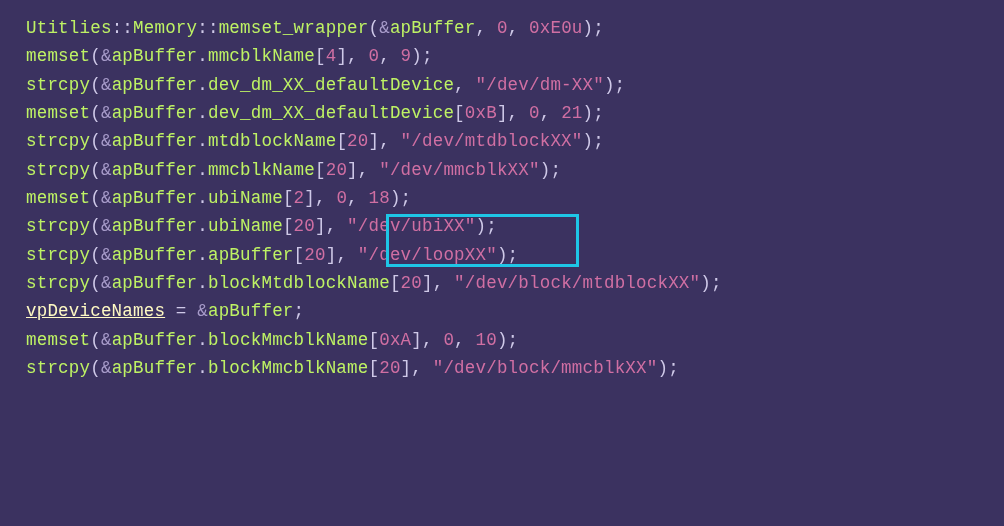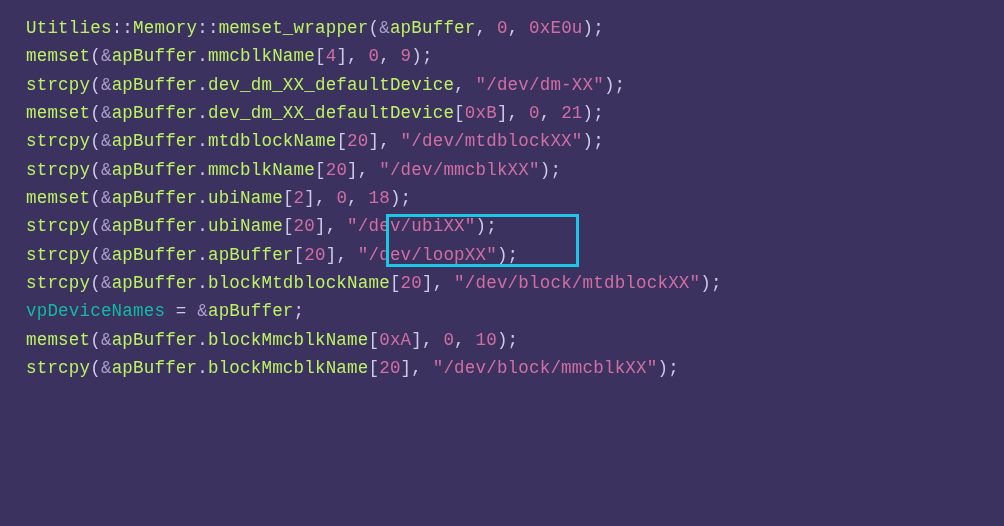--- a/index.html
+++ b/index.html
@@ -11,21 +11,21 @@
     padding: 14px 0 14px 26px;
     color: #cfc9e8;
     white-space: nowrap;
     overflow: hidden;
     width: 1004px;
     height: 526px;
     letter-spacing: 0.2px;
   }
   .ln { position: relative; }
   .id { color: #bef264; }        
-  .fn { color: #14b8a6; }        
+  .fn { color: #fef9c3; text-decoration: underline; }        
   .num{ color: #d06fa3; }        
   .str{ color: #d06fa3; }        
   .punc{color: #cfc9e8; }
   .amp{ color: #a79bc9; }
   .box {
     position: absolute;
     border: 3px solid #1ec6e6;
     pointer-events: none;
   }
 </style>

